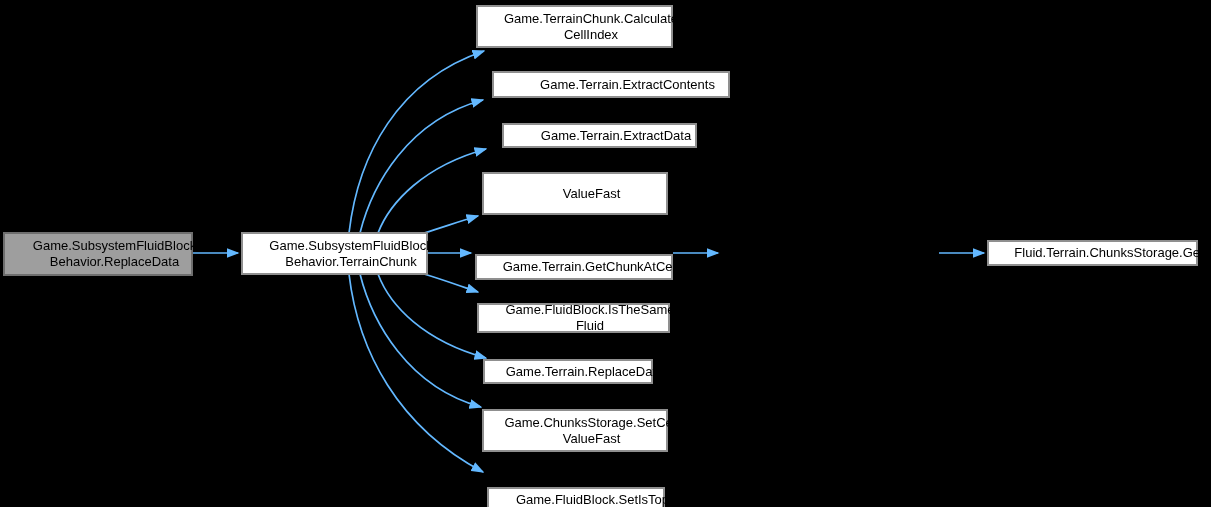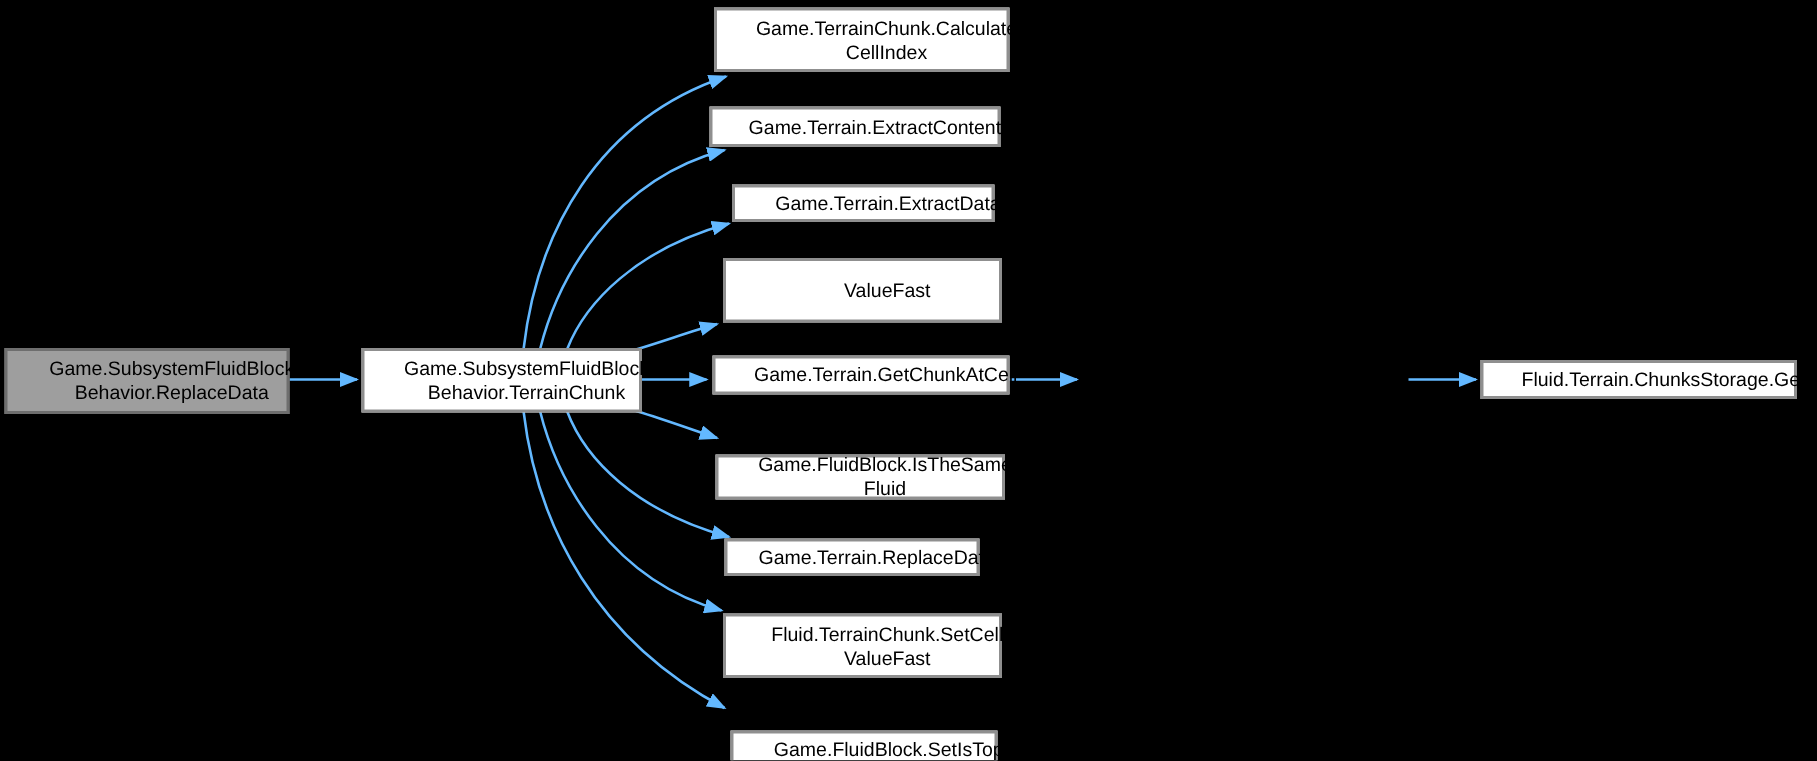--- a/index.html
+++ b/index.html
@@ -65,47 +65,47 @@
   <div class="node" style="left:241px;top:232px;width:187px;height:43px">
     <span>Game.SubsystemFluidBlock</span>
     <span>Behavior.TerrainChunk</span>
   </div>
 
   <div class="node" style="left:476px;top:5px;width:197px;height:43px">
     <span>Game.TerrainChunk.Calculate</span>
     <span>CellIndex</span>
   </div>
 
-  <div class="node" style="left:473px;top:71px;width:194px;height:27px">
+  <div class="node" style="left:492px;top:71px;width:238px;height:27px">
     <span>Game.Terrain.ExtractContents</span>
   </div>
 
-  <div class="node" style="left:488px;top:123px;width:175px;height:25px">
+  <div class="node" style="left:502px;top:123px;width:195px;height:25px">
     <span>Game.Terrain.ExtractData</span>
   </div>
 
   <div class="node" style="left:482px;top:172px;width:186px;height:43px">
     <span>ValueFast</span>
   </div>
 
-  <div class="node" style="left:475px;top:237px;width:198px;height:26px">
+  <div class="node" style="left:475px;top:254px;width:198px;height:26px">
     <span>Game.Terrain.GetChunkAtCell</span>
   </div>
 
   <div class="node" style="left:477px;top:303px;width:193px;height:30px">
     <span>Game.FluidBlock.IsTheSame</span>
     <span>Fluid</span>
   </div>
 
   <div class="node" style="left:483px;top:359px;width:170px;height:25px">
     <span>Game.Terrain.ReplaceData</span>
   </div>
 
   <div class="node" style="left:482px;top:409px;width:186px;height:43px">
-    <span>Fluid.TerrainChunk.SetCell</span>
+    <span>Game.ChunksStorage.SetCell</span>
     <span>ValueFast</span>
   </div>
 
   <div class="node" style="left:487px;top:487px;width:178px;height:26px">
     <span>Game.FluidBlock.SetIsTop</span>
   </div>
 
 
   <div class="node" style="left:987px;top:240px;width:211px;height:26px">
     <span>Fluid.Terrain.ChunksStorage.Get</span>

